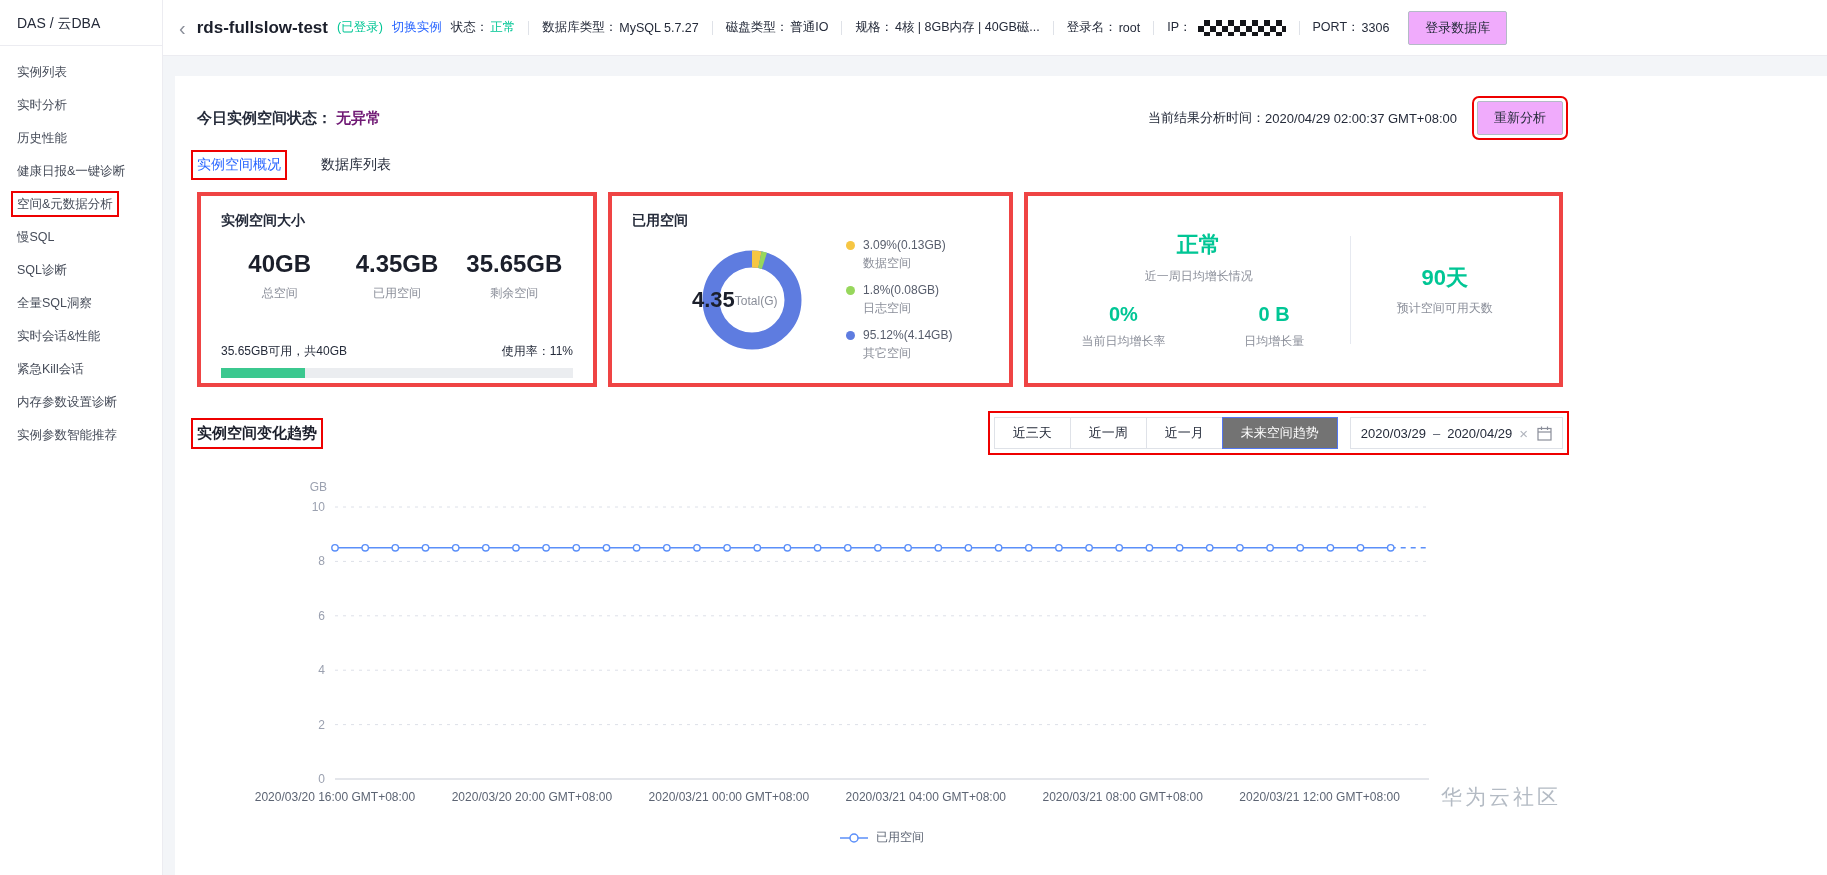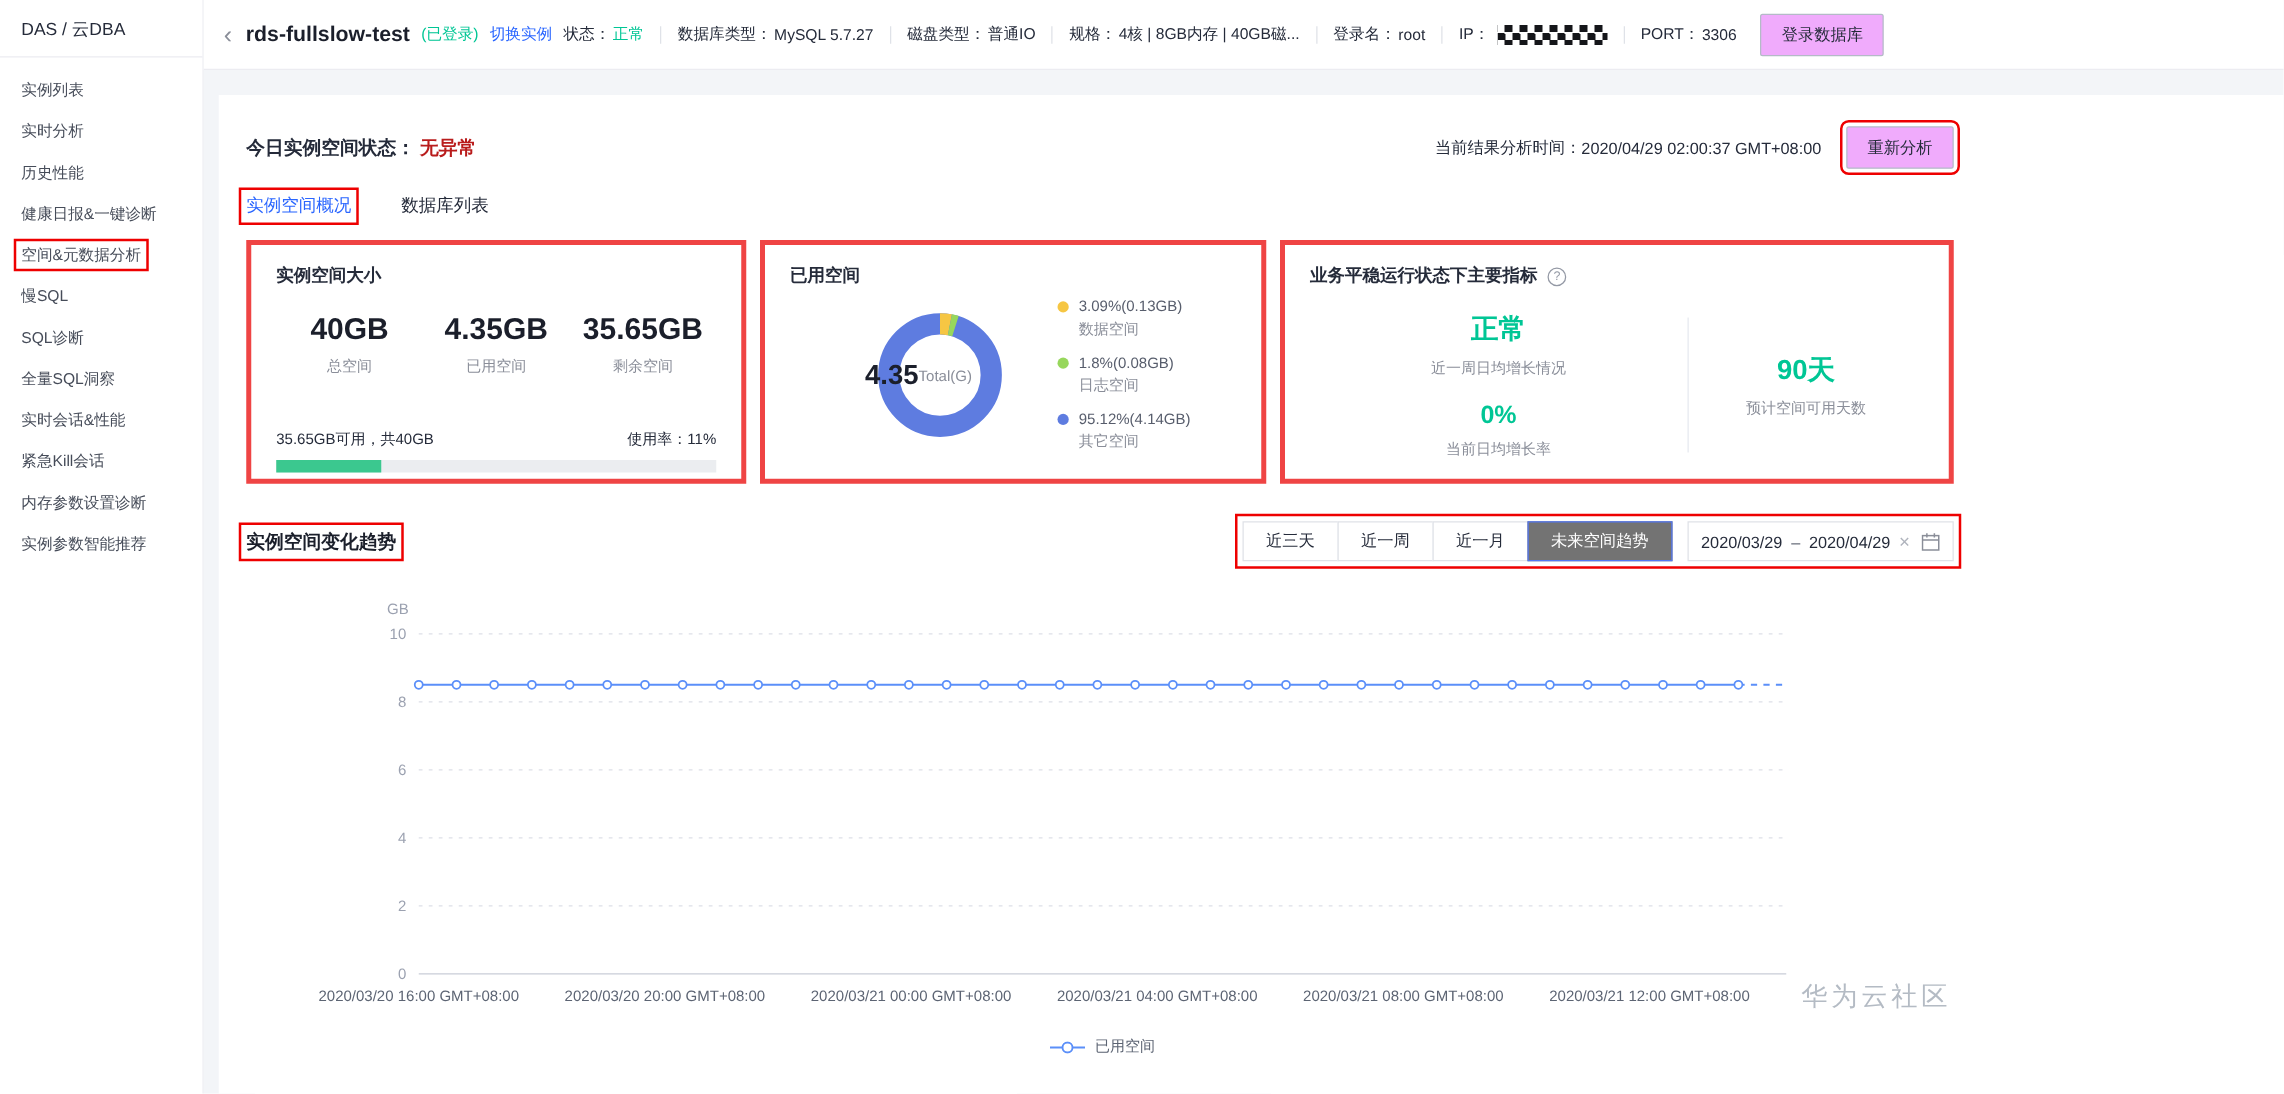--- a/index.html
+++ b/index.html
@@ -33,21 +33,21 @@
   .btn { background:#f0abfc; border:1px solid #b4bac7; border-radius:2px; padding:7px 16px;
          font-size:13px; color:#252b3a; cursor:pointer; font-family:inherit; }
   .topbar .btn { margin-left:10px; }
 
   
   .main { flex:1; padding:20px 0 0 12px; }
   .panel { background:#fff; height:100%; padding:26px 264px 0 22px; }
 
   .status-row { display:flex; justify-content:space-between; align-items:center; height:32px; }
   .s-title { font-size:15px; font-weight:bold; }
-  .s-val { font-size:15px; font-weight:bold; color:#b91c1c; margin-left:4px; }
+  .s-val { font-size:15px; font-weight:bold; color:#701a75; margin-left:4px; }
   .status-right { display:flex; align-items:center; font-size:13px; color:#252b3a; }
   .status-right .btn { margin-left:20px; }
 
   .annot { outline:2px solid #ee0000; outline-offset:4px; }
   .annot-tight { outline:2px solid #ee0000; outline-offset:3px; }
 
   .tabs { margin-top:20px; display:flex; gap:40px; height:22px; align-items:center; }
   .tab { font-size:14px; color:#252b3a; cursor:pointer; }
   .tab.active { color:#2a66ff; }
 
@@ -262,32 +262,32 @@
                 <div>
                   <div class="lg-1">95.12%(4.14GB)</div>
                   <div class="lg-2">其它空间</div>
                 </div>
               </div>
             </div>
           </div>
         </div>
 
         <div class="card card3">
-          <div class="card-title-row">
-            <span class="card-title">业务平稳运行状态下主要指标</span>
-            <span class="help">?</span>
-          </div>
           <div class="metrics-body">
             <div class="m-left">
               <div class="m-status">正常</div>
               <div class="m-desc">近一周日均增长情况</div>
               <div class="m-row">
                 <div class="m-item">
                   <div class="m-v">0%</div>
                   <div class="m-l">当前日均增长率</div>
+                </div>
+                <div class="m-item">
+                  <div class="m-v">0 B</div>
+                  <div class="m-l">日均增长量</div>
                 </div>
               </div>
             </div>
             <div class="m-divider"></div>
             <div class="m-right">
               <div class="m-v big">90天</div>
               <div class="m-l">预计空间可用天数</div>
             </div>
           </div>
         </div>

